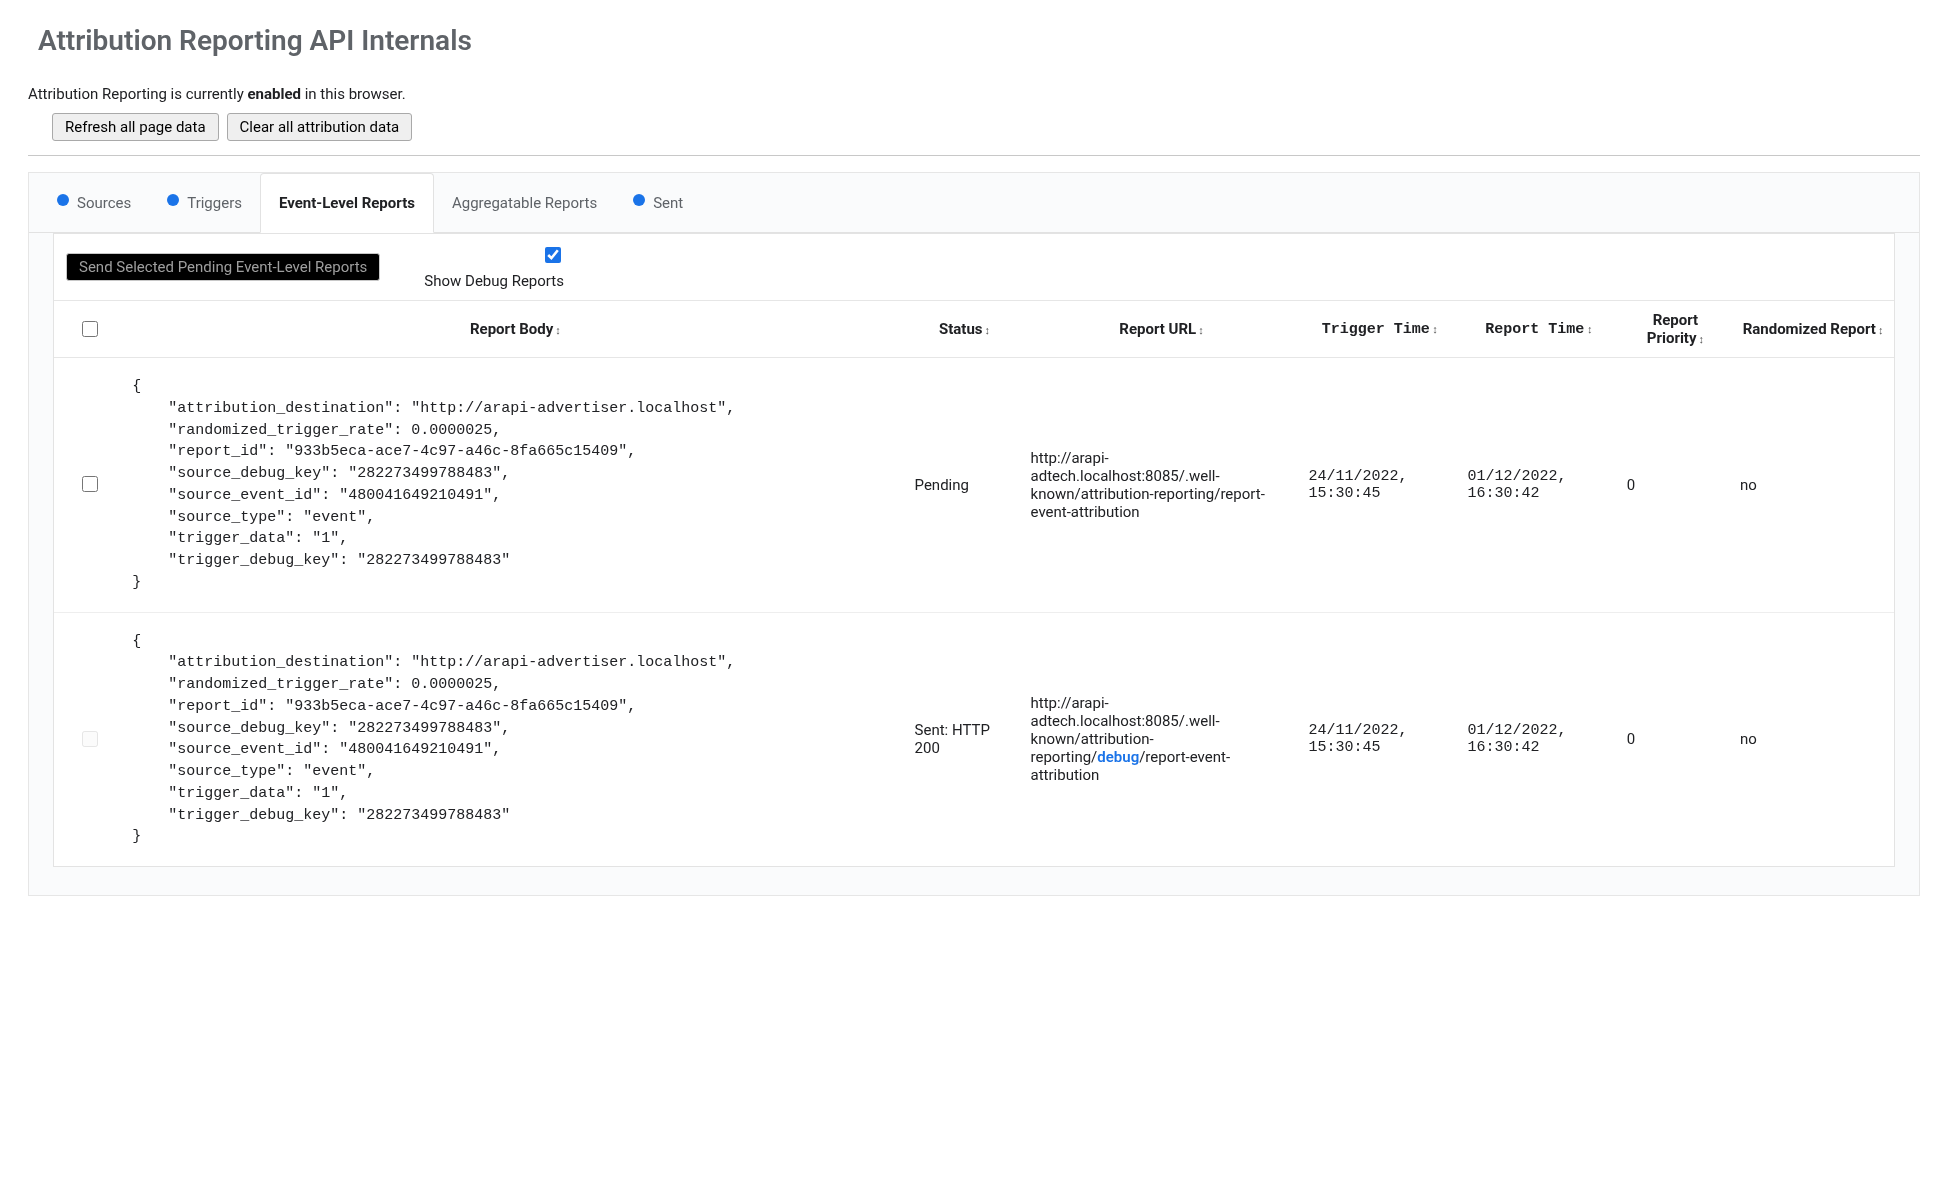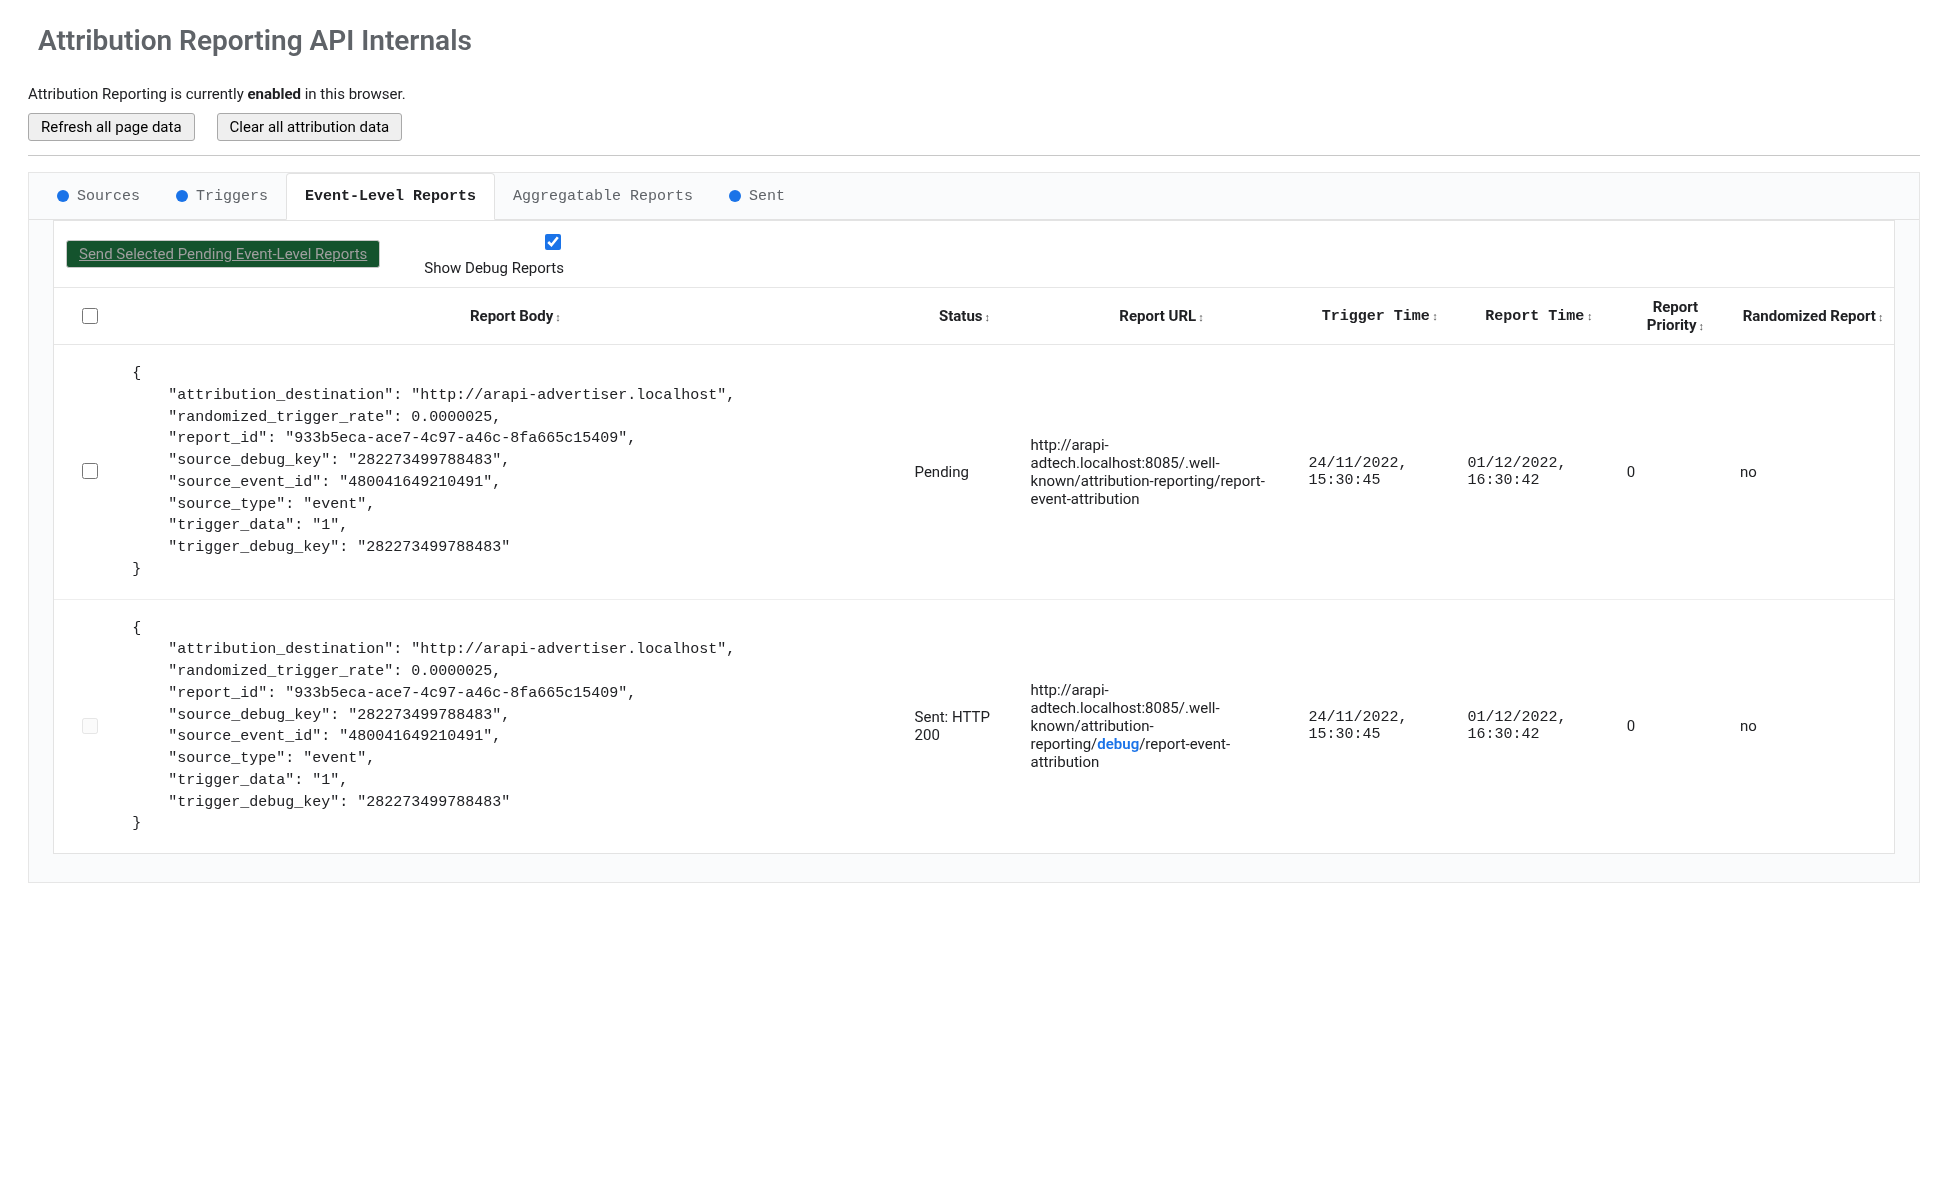--- a/index.html
+++ b/index.html
@@ -18,38 +18,38 @@
       margin: 4px 0 28px 10px;
     }
     .status-line {
       font-size: 15px;
       color: #202124;
       margin-bottom: 10px;
     }
     .status-line b { font-weight: 700; }
     .top-buttons {
       display: flex;
-      gap: 22px;
+      gap: 8px;
       margin-bottom: 14px;
+      margin-left: 24px;
     }
     .btn {
       background: #efefef;
       border: 1px solid #a9a9a9;
       border-radius: 3px;
       padding: 4px 12px;
       font-size: 15px;
       font-family: inherit;
       cursor: pointer;
     }
     .btn:disabled {
-      background: #14532d;
+      background: #000000;
       color: #9e9e9e;
       border-color: #c8c8c8;
       cursor: default;
-      text-decoration: underline;
     }
     hr.sep {
       border: none;
       border-top: 1px solid #c8c8c8;
       margin: 0 0 0 0;
     }
     .section-box {
       background: #fafbfc;
       border: 1px solid #e6e6e6;
       margin-top: 16px;
@@ -58,28 +58,26 @@
     .tabs {
       display: flex;
       align-items: center;
       border-bottom: 1px solid #e2e2e2;
       padding: 0 10px;
       gap: 0;
       background: #fafbfc;
     }
     .tab {
       display: flex;
-      align-items: center;
-      padding: 14px 18px;
+      padding: 20px 18px;
       font-size: 15px;
       color: #5f6368;
       cursor: pointer;
       gap: 8px;
       position: relative;
-      font-family: Liberation Mono, monospace;
     }
     .tab.active {
       background: #fff;
       color: #202124;
       font-weight: 700;
       border: 1px solid #e2e2e2;
       border-bottom: 1px solid #fff;
       border-radius: 4px 4px 0 0;
       margin-bottom: -1px;
     }

